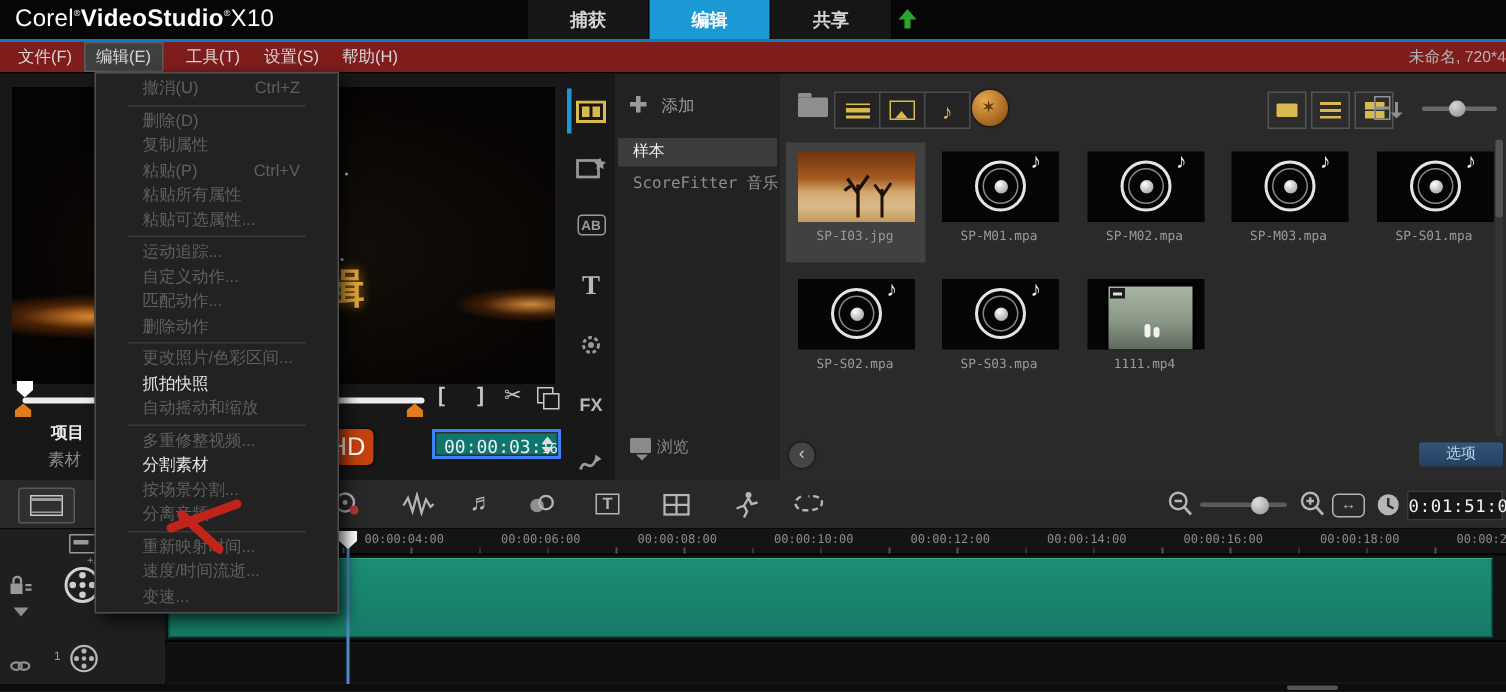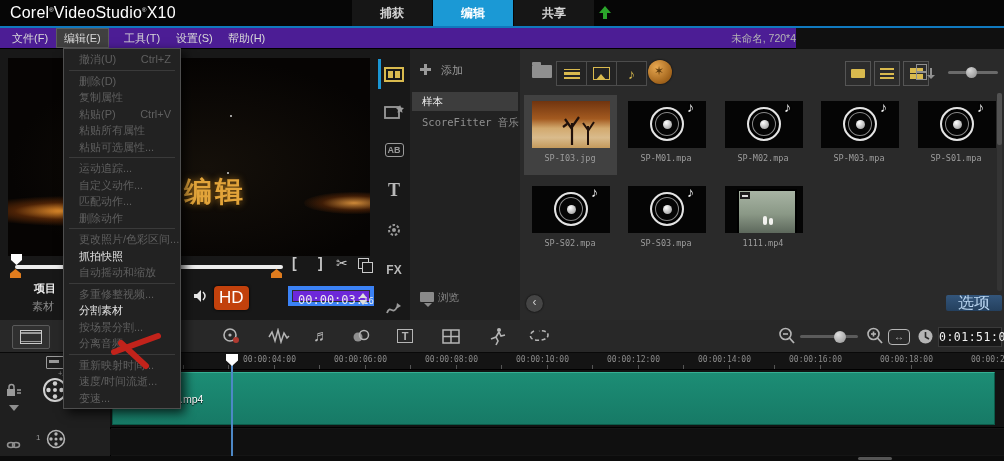--- a/index.html
+++ b/index.html
@@ -3,31 +3,31 @@
 <meta charset="utf-8">
 <style>
   html,body{margin:0;padding:0;background:#2b2b2b}
   .app{position:relative;width:1004px;height:461px;background:#101010;overflow:hidden;
        font-family:"Liberation Sans",sans-serif;-webkit-font-smoothing:antialiased}
   .abs{position:absolute}
 
   
   .titlebar{position:absolute;left:0;top:0;width:1004px;height:26px;background:#060606;border-bottom:2px solid #1079be;z-index:10}
   .brand{position:absolute;left:10px;top:4px;font-size:16px;color:#fff;letter-spacing:.2px}
-  .brand .bold{font-weight:normal}.brand .light{font-weight:300}
+  .brand .bold{font-weight:bold}.brand .light{font-weight:300}
   .brand sup{font-size:6px;vertical-align:super}
   .step-tab{position:absolute;top:0;width:80px;height:26px;line-height:26px;text-align:center;
             color:#d5d5d5;font-size:12px;font-weight:bold;background:#161616;cursor:default}
   .step-tab.active{background:#1b99d5;color:#fff}
   .up-arrow{position:absolute;left:598px;top:6px;width:14px;height:14px}
   .up-arrow .tri{position:absolute;left:1px;top:0;width:0;height:0;border-left:6px solid transparent;border-right:6px solid transparent;border-bottom:7px solid #2ba52b}
   .up-arrow .stem{position:absolute;left:5px;top:6px;width:4px;height:7px;background:#2ba52b}
 
   
-  .menubar{position:absolute;left:0;top:28px;width:796px;height:20px;background:#4c1d95;border-bottom:1px solid #000;z-index:10}
+  .menubar{position:absolute;left:0;top:28px;width:1004px;height:20px;background:#7f1d1d;border-bottom:1px solid #000;z-index:10}
   .mb-item{position:absolute;top:0;height:20px;line-height:20px;font-size:11px;color:#d8d8d8;padding:0 8px;cursor:default}
   .mb-item.hl{background:#404040;box-shadow:inset 0 0 0 1px #5c5c5c}
   .proj-label{position:absolute;right:0;top:0;height:20px;line-height:20px;font-size:10.5px;color:#b5b5b5;white-space:nowrap}
 
   
   .preview{position:absolute;left:0;top:49px;width:378px;height:271px;background:#181818}
   .viewport{position:absolute;left:8px;top:9px;width:362px;height:198px;background:radial-gradient(ellipse at 55% 55%, #15100a 0%, #060403 70%);overflow:hidden}
   .flare{position:absolute;border-radius:50%}
   .flare-l{left:-35px;top:138px;width:190px;height:30px;background:radial-gradient(ellipse,rgba(255,160,50,.95) 0%,rgba(160,70,10,.45) 40%,rgba(0,0,0,0) 72%)}
   .flare-r{left:296px;top:134px;width:100px;height:22px;background:radial-gradient(ellipse,rgba(255,170,70,.8) 0%,rgba(140,60,8,.4) 45%,rgba(0,0,0,0) 75%)}
@@ -38,21 +38,21 @@
   .scrub-ph{position:absolute;left:11px;top:205px;width:11px;height:11px;background:#fff;
             clip-path:polygon(0 0,100% 0,100% 55%,50% 100%,0 55%)}
   .trim-handle{position:absolute;top:220px;width:11px;height:9px;background:#e07c1e;
                clip-path:polygon(50% 0,100% 50%,100% 100%,0 100%,0 50%)}
   .trim-btn{position:absolute;top:206px;font-size:14px;color:#c9c9c9;font-weight:bold;cursor:pointer}
   .copy-ic{position:absolute;left:358px;top:209px;width:9px;height:9px;border:1.5px solid #c9c9c9}
   .copy-ic:after{content:"";position:absolute;left:3px;top:3px;width:9px;height:9px;border:1.5px solid #c9c9c9;background:#181818}
   .mode-lbl{position:absolute;font-size:11px}
   .hd-badge{position:absolute;left:214px;top:237px;padding:2px 5px;background:#c2410c;border-radius:4px;
             color:#fff;font-size:17px;font-weight:normal;box-shadow:0 0 3px #000}
-  .ptc{position:absolute;left:288px;top:237px;width:86px;height:20px;background:#6d28d9;border:4px solid #3b82f6;
+  .ptc{position:absolute;left:288px;top:237px;width:86px;height:20px;background:#0f766e;border:2px solid #3b82f6;
        box-shadow:inset 0 0 0 1px #2e2e2e;color:#eee;font-family:"DejaVu Sans Mono",monospace;font-size:12px;
        line-height:20px;text-align:left;padding-left:6px;box-sizing:border-box}
   .ptc .fr{font-size:9px}
   .stepper{position:absolute;right:3px;top:2px;width:8px;height:14px}
   .stepper .u{position:absolute;top:1px;left:0;width:0;height:0;border-left:4px solid transparent;border-right:4px solid transparent;border-bottom:5px solid #ddd}
   .stepper .d{position:absolute;bottom:1px;left:0;width:0;height:0;border-left:4px solid transparent;border-right:4px solid transparent;border-top:5px solid #ddd}
 
   
   .lib{position:absolute;left:378px;top:49px;width:626px;height:271px;background:#262626}
   .lib-side{position:absolute;left:0;top:0;width:32px;height:271px;background:#181818}
@@ -110,21 +110,21 @@
                background:radial-gradient(circle at 35% 30%,#fff,#8f8f8f)}
   .vnote{position:absolute;right:12px;top:-2px;color:#f2f2f2;font-size:14px;text-shadow:0 0 2px #000}
   .desert{width:100%;height:100%;background:linear-gradient(#70340f 0%,#a35a20 38%,#d2a96e 58%,#d9bb8c 78%,#c49a5c 100%)}
   .vidthumb{position:absolute;left:14px;top:5px;width:56px;height:42px;background:linear-gradient(#a8b4a4 0%,#8a9886 55%,#5d685c 100%);box-shadow:0 0 0 2px #000}
   .vidthumb .fig{position:absolute;bottom:8px;width:4px;height:9px;background:#f2f2ef;border-radius:2px}
   .vidthumb .badge{position:absolute;left:1px;top:1px;width:10px;height:7px;background:#1c1c1c}
   .vidthumb .badge:after{content:"";position:absolute;left:2px;top:2.5px;width:6px;height:2px;background:#ddd}
   .chev-btn{position:absolute;left:6px;top:246px;width:17px;height:17px;border-radius:50%;background:#454545;color:#ccc;
             text-align:center;line-height:15px;font-size:12px;cursor:pointer;box-shadow:0 0 2px #000}
   .opt-btn{position:absolute;left:426px;top:246px;width:56px;height:16px;background:linear-gradient(#33557a,#24405e);
-           border-radius:2px;color:#b7d3ee;font-size:16px;text-align:center;line-height:16px;cursor:pointer}
+           border-radius:2px;color:#b7d3ee;font-size:10px;text-align:center;line-height:16px;cursor:pointer}
   .vscroll{position:absolute;left:477px;top:44px;width:5px;height:198px;background:#343434;border-radius:2px}
   .vscroll .th{position:absolute;left:0;top:0;width:5px;height:52px;background:#525252;border-radius:2px}
 
   
   .tl{position:absolute;left:0;top:320px;width:1004px;height:141px;background:#151515}
   .tl-bar{position:absolute;left:0;top:0;width:1004px;height:32px;background:#282828;border-bottom:1px solid #090909}
   .sb-btn{position:absolute;left:12px;top:5px;width:36px;height:22px;border:1px solid #5a5a5a;border-radius:2px;background:#303030;
           display:flex;align-items:center;justify-content:center;cursor:pointer}
   .sb-strip{width:20px;height:12px;border:1.5px solid #c9c9c9;position:relative}
   .sb-strip:before{content:"";position:absolute;left:0;top:1px;width:20px;height:1.5px;background:#c9c9c9;opacity:.7}
@@ -151,22 +151,22 @@
   .clip{position:absolute;left:2px;top:2px;width:883px;height:53px;background:linear-gradient(#1c8d75,#177a66);
         border:1px solid #0c5a48;border-top:1px solid #35b093;box-sizing:border-box;cursor:grab}
   .clip .cname{position:absolute;left:46px;top:20px;color:#fff;font-size:10.5px;text-shadow:0 1px 1px #000}
   .playhead-line{position:absolute;left:231px;top:34px;width:2px;height:102px;background:#4d88c6;z-index:6}
   .ph-top{position:absolute;left:226px;top:34px;width:12px;height:12px;background:#fff;z-index:7;
           clip-path:polygon(0 0,100% 0,100% 55%,50% 100%,0 55%)}
   .hscroll{position:absolute;left:0;top:136px;width:1004px;height:5px;background:#0c0c0c}
   .hscroll .th{position:absolute;left:858px;top:1px;width:34px;height:3px;background:#555;border-radius:2px}
 
   
-  .cmenu{position:absolute;left:63px;top:48px;width:118px;background:#222;border:1px solid #4e4e4e;
-         box-shadow:4px 4px 10px rgba(0,0,0,.75);z-index:50;padding:2px 0;box-sizing:border-box}
+  .cmenu{position:absolute;left:63px;top:48px;width:163px;background:#222;border:1px solid #4e4e4e;
+         box-shadow:4px 4px 10px rgba(0,0,0,.75);z-index:50;padding:2px 16px;box-sizing:border-box}
   .mi{position:relative;height:16.5px;line-height:16.5px;font-size:11px;color:#5f5f5f;padding:0 9px 0 15px;cursor:default;white-space:nowrap}
   .mi.en{color:#e6e6e6;cursor:pointer}
   .mi .sc{position:absolute;right:9px;top:0}
   .msep{height:1px;background:#3a3a3a;margin:2px 5px}
   .arrow-svg{position:absolute;left:0;top:0;width:1004px;height:461px;z-index:60;pointer-events:none}
 </style>
 </head>
 <body>
 
 <div class="app">

